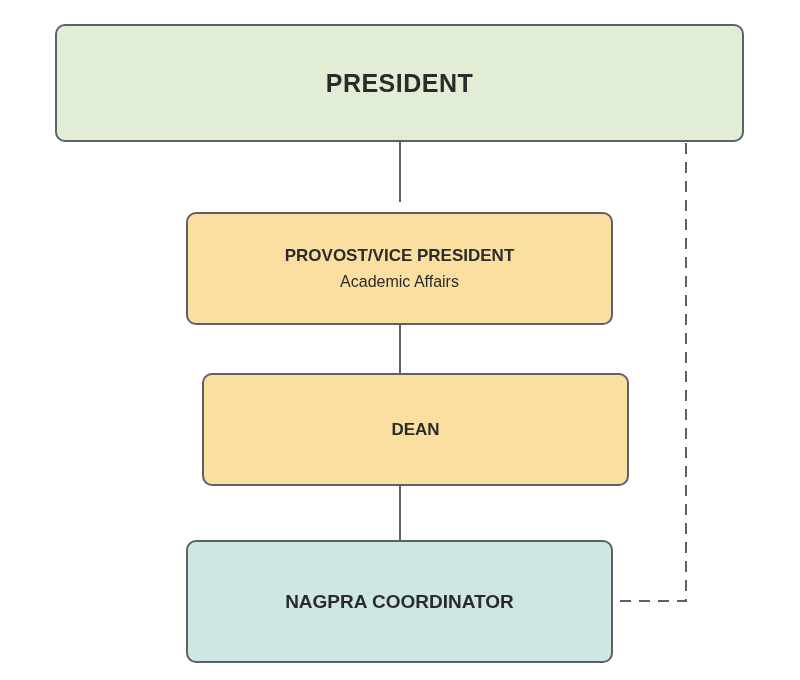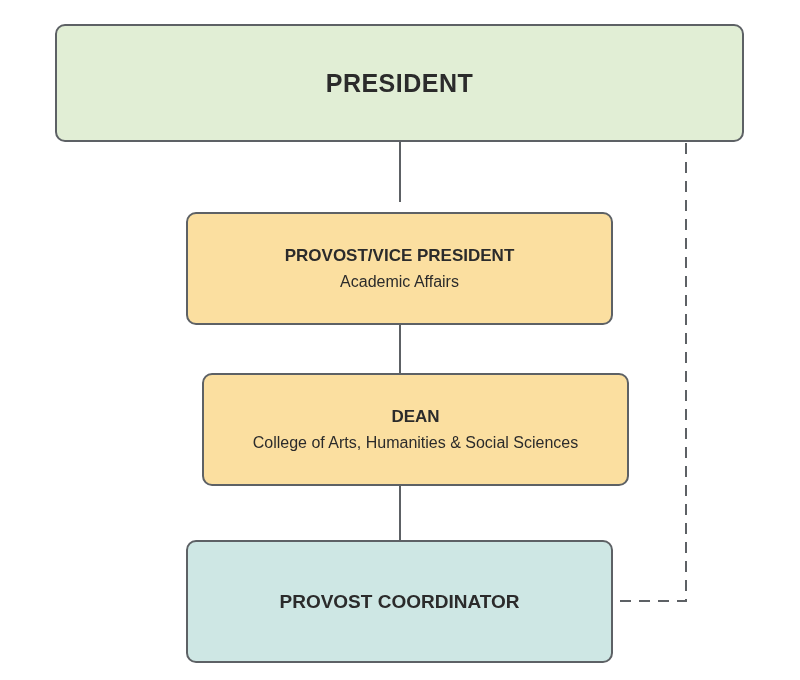--- a/index.html
+++ b/index.html
@@ -96,20 +96,19 @@
     <div class="node__title">PRESIDENT</div>
   </div>
 
   <div class="node node--provost">
     <div class="node__title">PROVOST/VICE PRESIDENT</div>
     <div class="node__subtitle">Academic Affairs</div>
   </div>
 
   <div class="node node--dean">
     <div class="node__title">DEAN</div>
-    <div class="node__subtitle">College of Arts, Humanities &amp; Social Sciences</div>
   </div>
 
   <div class="node node--nagpra">
-    <div class="node__title">PROVOST COORDINATOR</div>
+    <div class="node__title">NAGPRA COORDINATOR</div>
   </div>
 
 </div>
 
 </body></html>

